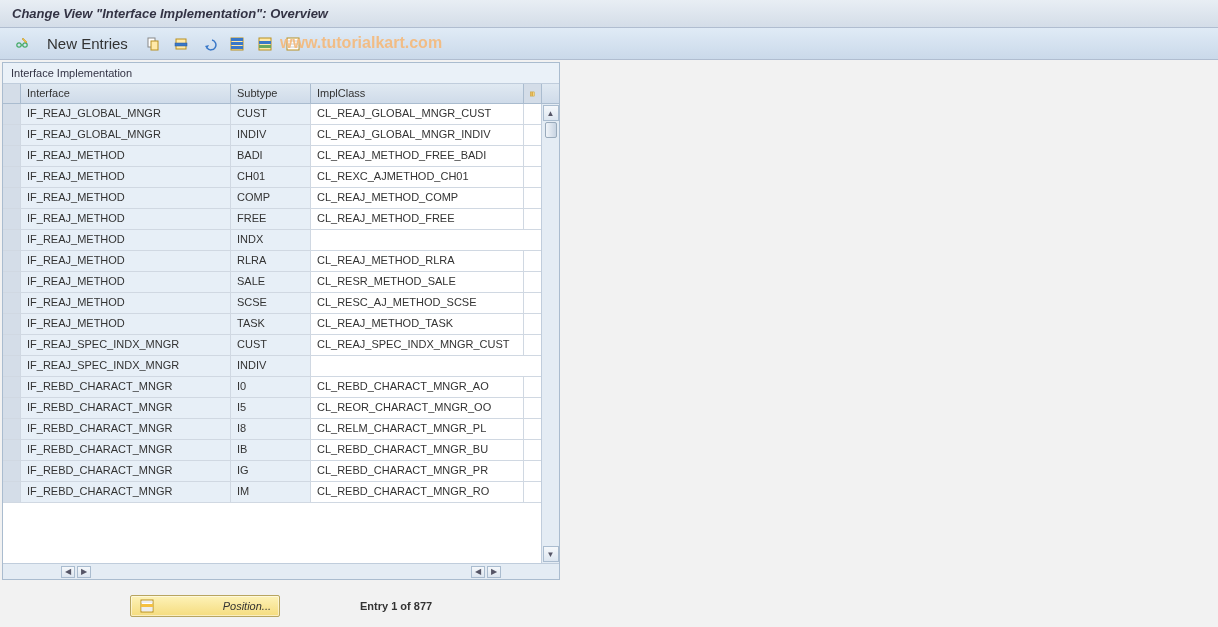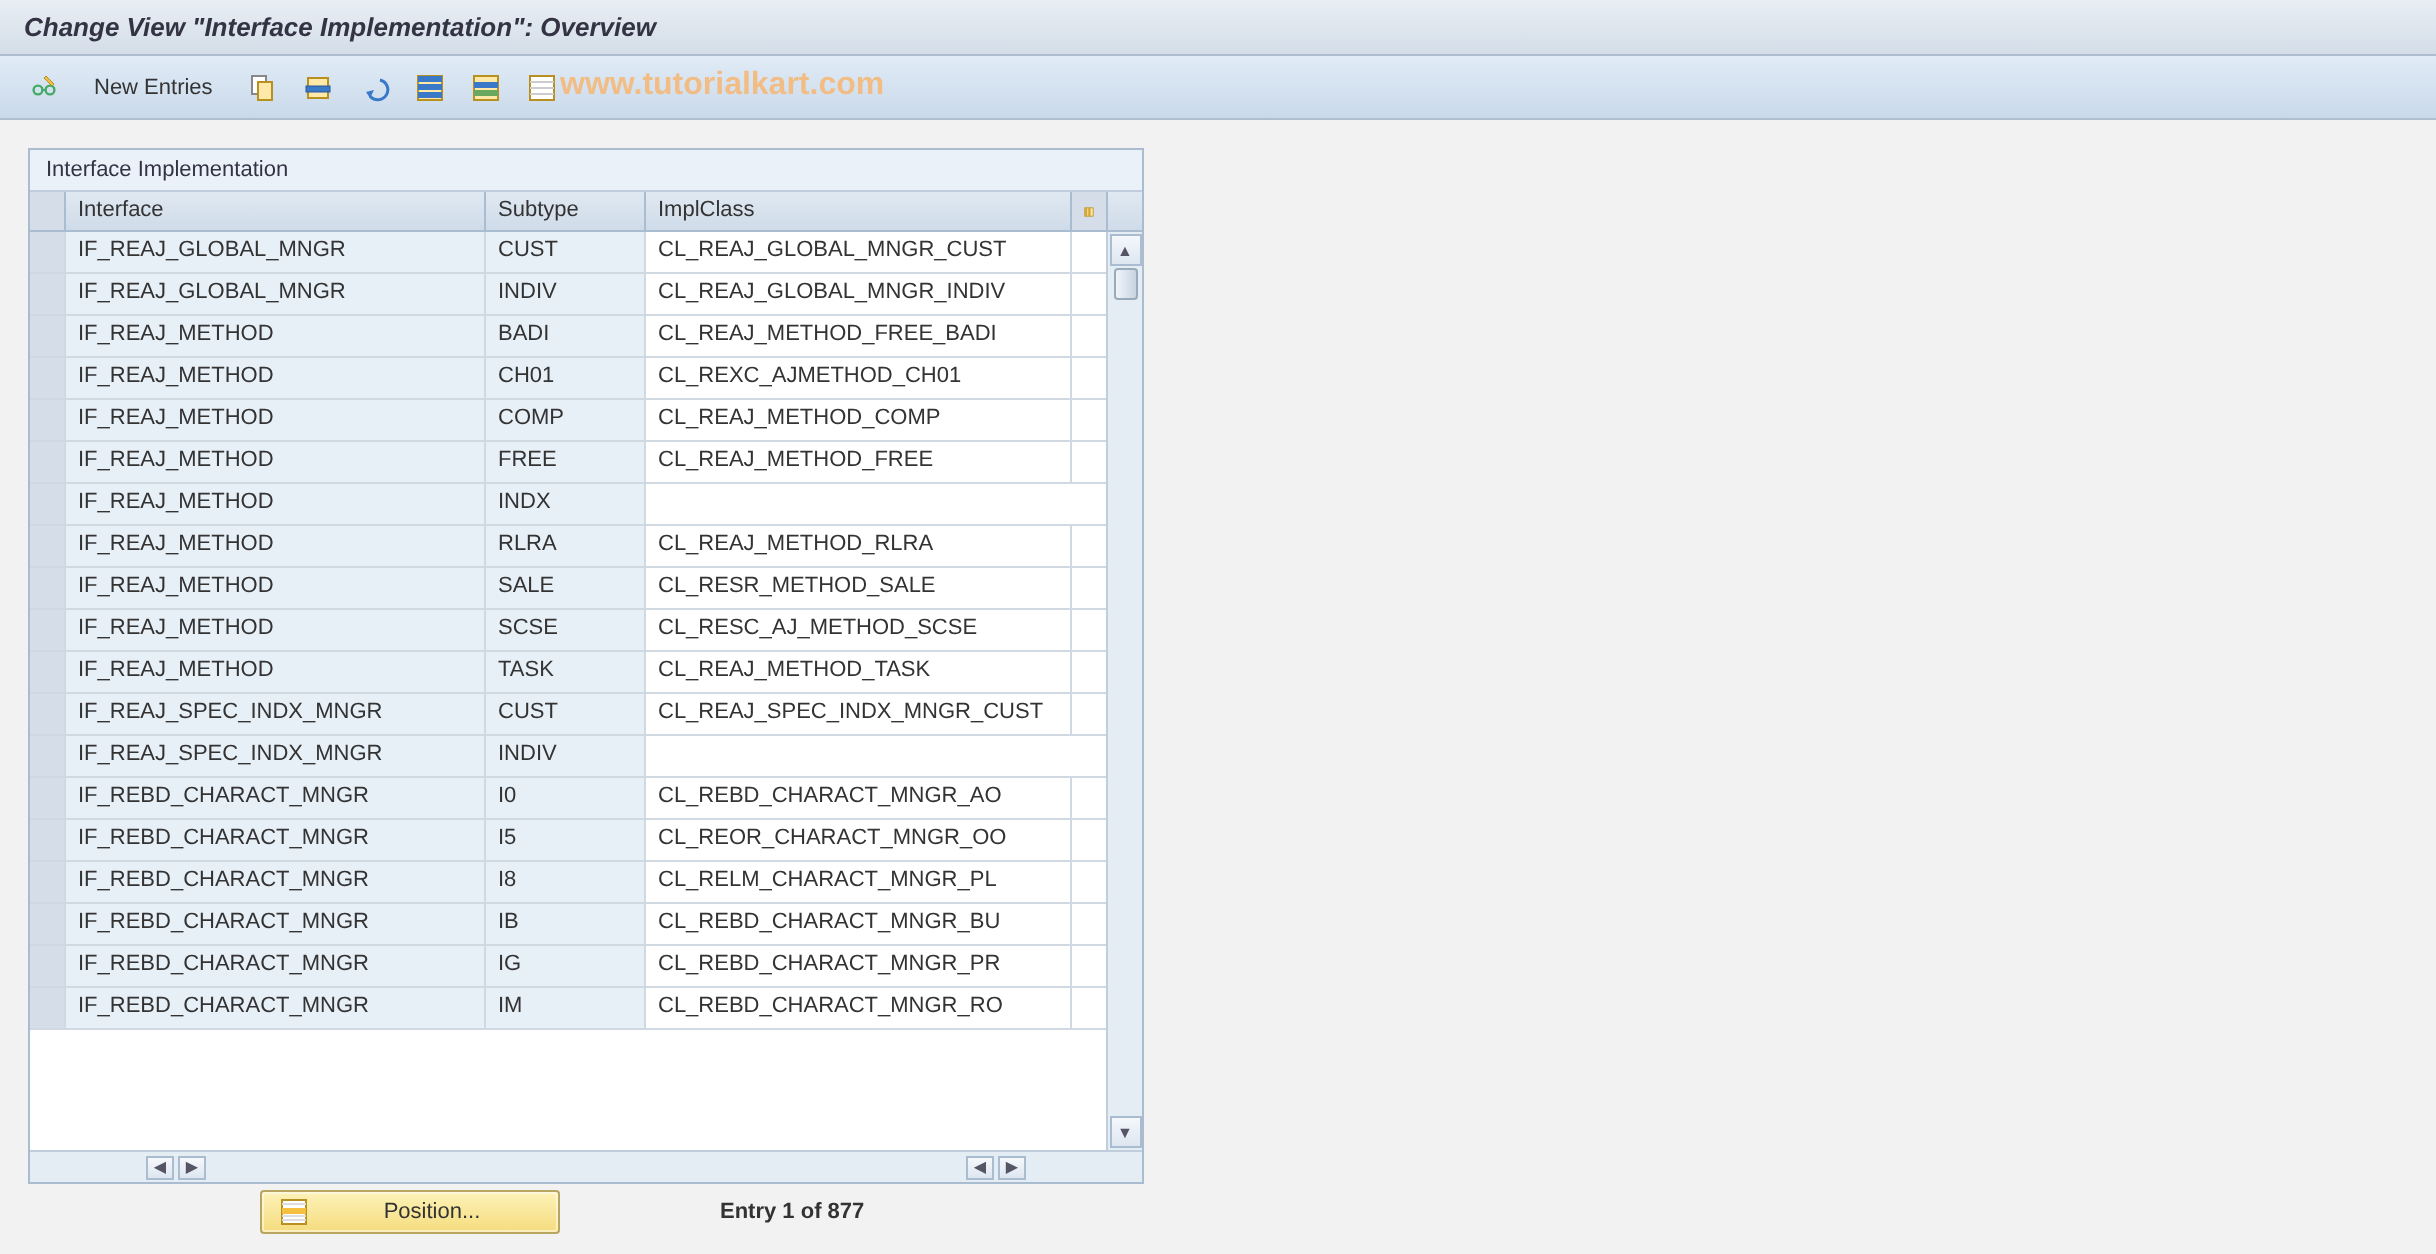--- a/index.html
+++ b/index.html
@@ -37,21 +37,21 @@
     .toolbar-btn {
       display: inline-flex;
       align-items: center;
       justify-content: center;
       height: 22px;
       min-width: 22px;
       padding: 0 3px;
       border: 1px solid transparent;
       border-radius: 2px;
       cursor: pointer;
-      font-size: 11px;
+      font-size: 15px;
       color: #333;
     }
     .toolbar-text-btn {
       padding: 0 8px;
     }
     .icon {
       width: 16px;
       height: 16px;
       display: inline-block;
     }
@@ -59,21 +59,21 @@
       position: absolute;
       left: 280px;
       top: 6px;
       font-size: 16px;
       font-weight: bold;
       color: #f5b97a;
       opacity: 0.9;
       pointer-events: none;
     }
     .main-area {
-      padding: 14px;
+      padding: 2px;
       background: #f2f2f2;
     }
     .panel {
       background: #eaf1f8;
       border: 1px solid #aabccf;
       width: 558px;
       height: 518px;
       display: flex;
       flex-direction: column;
     }
@@ -213,21 +213,22 @@
       padding: 3px 8px;
       height: 22px;
       width: 150px;
       cursor: pointer;
       font-size: 11px;
       color: #333;
       box-shadow: inset 0 0 0 1px rgba(255,255,255,0.5);
     }
     .position-btn .label {
       flex: 1;
-      text-align: center;
+      text-align: right;
+      font-style: italic;
     }
     .entry-text {
       font-size: 11px;
       color: #333;
       font-weight: bold;
     }
     svg { display: block; }
   </style>
 </head>
 <body>

